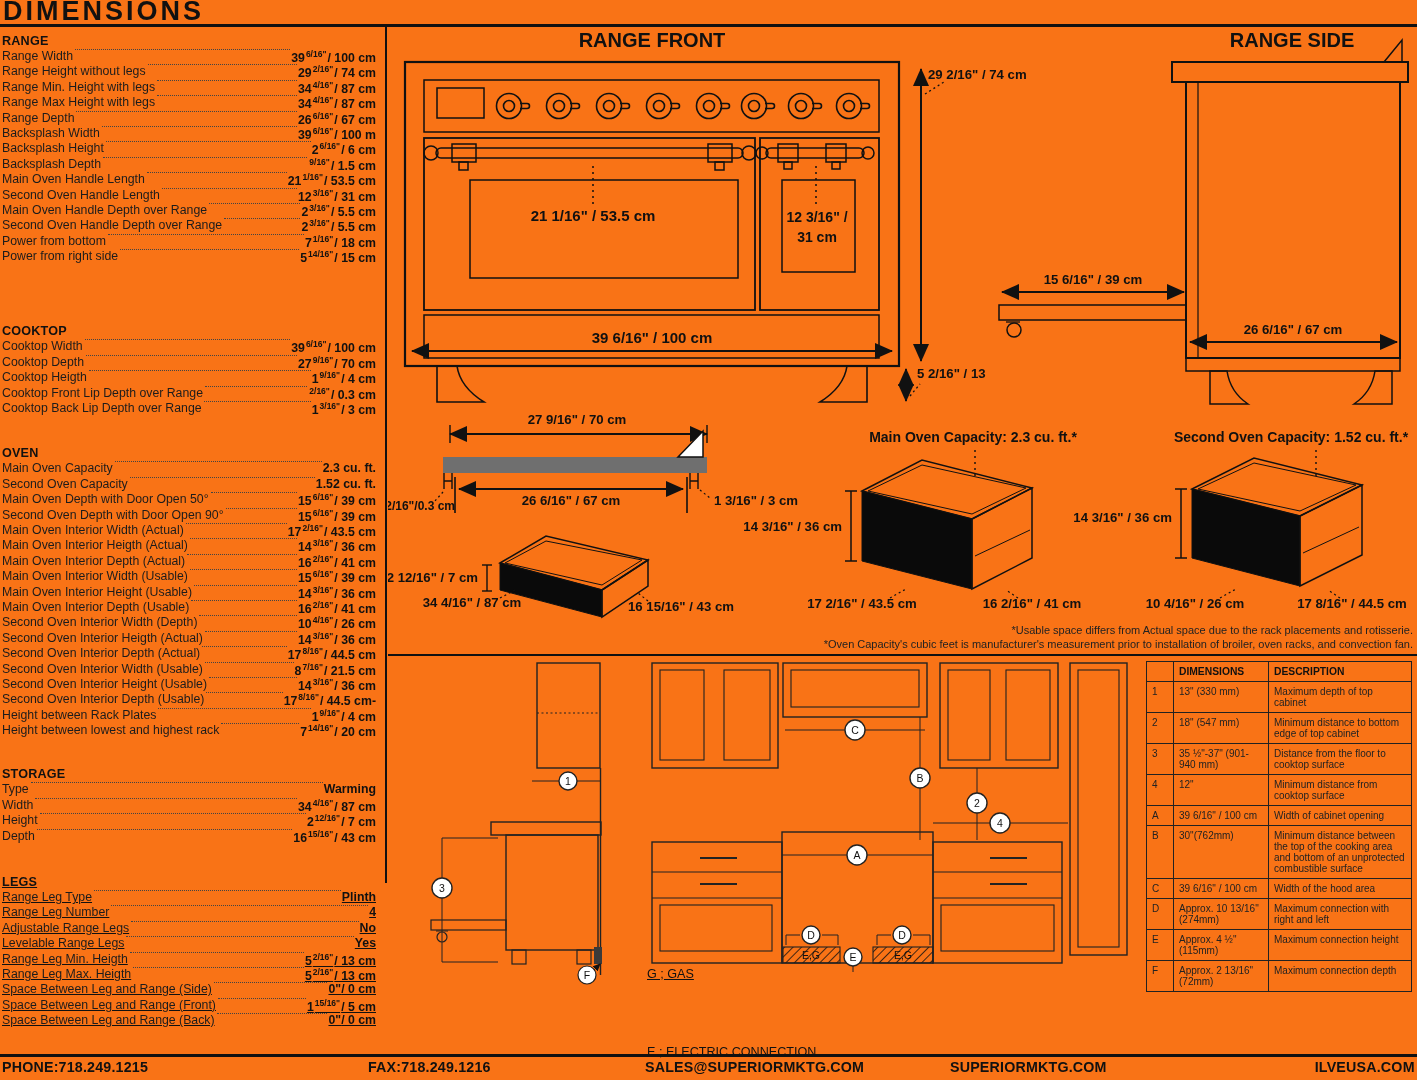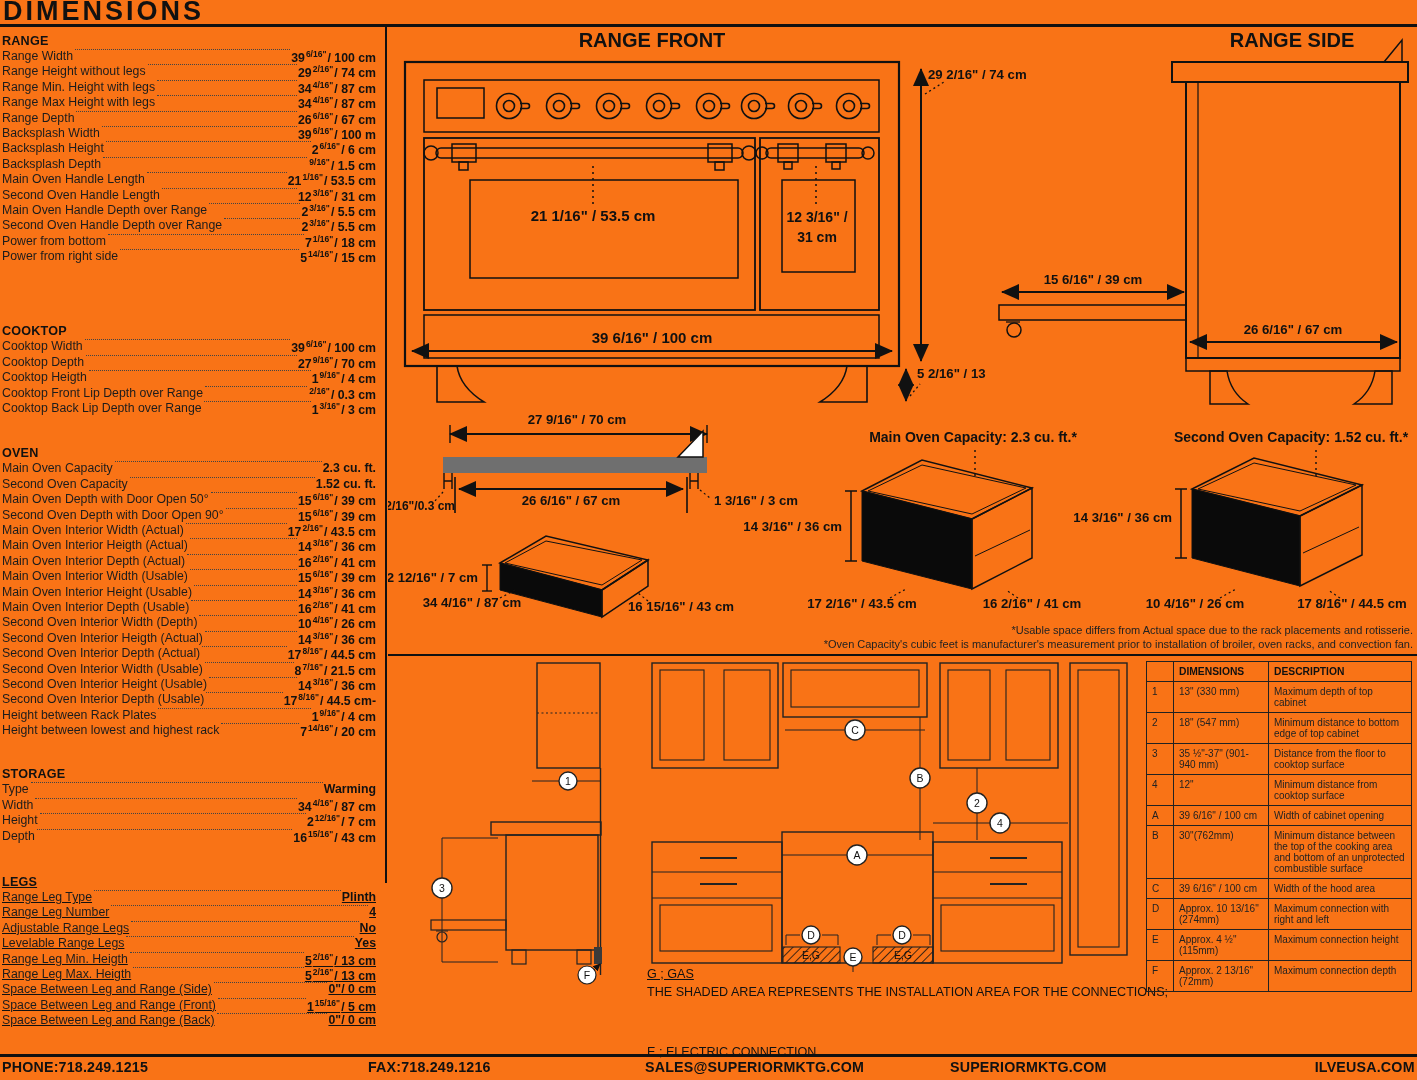--- a/index.html
+++ b/index.html
@@ -583,21 +583,20 @@
       <text class="mk" x="811" y="938.5" text-anchor="middle" stroke="none">D</text>
       <path d="M877,945 V935 H891 M913,935 H930 V945" stroke-width="1"></path>
       <circle cx="902" cy="935" r="9" fill="#fff"></circle>
       <text class="mk" x="902" y="938.5" text-anchor="middle" stroke="none">D</text>
       <line x1="853" y1="966" x2="853" y2="972" stroke-width="1"></line>
       <circle cx="853" cy="957" r="9" fill="#fff"></circle>
       <text class="mk" x="853" y="960.5" text-anchor="middle" stroke="none">E</text>
     </g>
   </svg>
 
-  <div class="note-block" style="top:985px;">THE SHADED AREA REPRESENTS THE INSTALLATION AREA FOR THE CONNECTIONS;</div>
   <div class="note-block" style="top:1045px;text-align:right;">E ; ELECTRIC CONNECTION</div>
   <div class="note-block" style="top:967px;text-decoration:underline;">G ; GAS</div>
 
   <table class="dim-table">
     <thead>
       <tr>
         <th></th>
         <th>DIMENSIONS</th>
         <th>DESCRIPTION</th>
       </tr>

